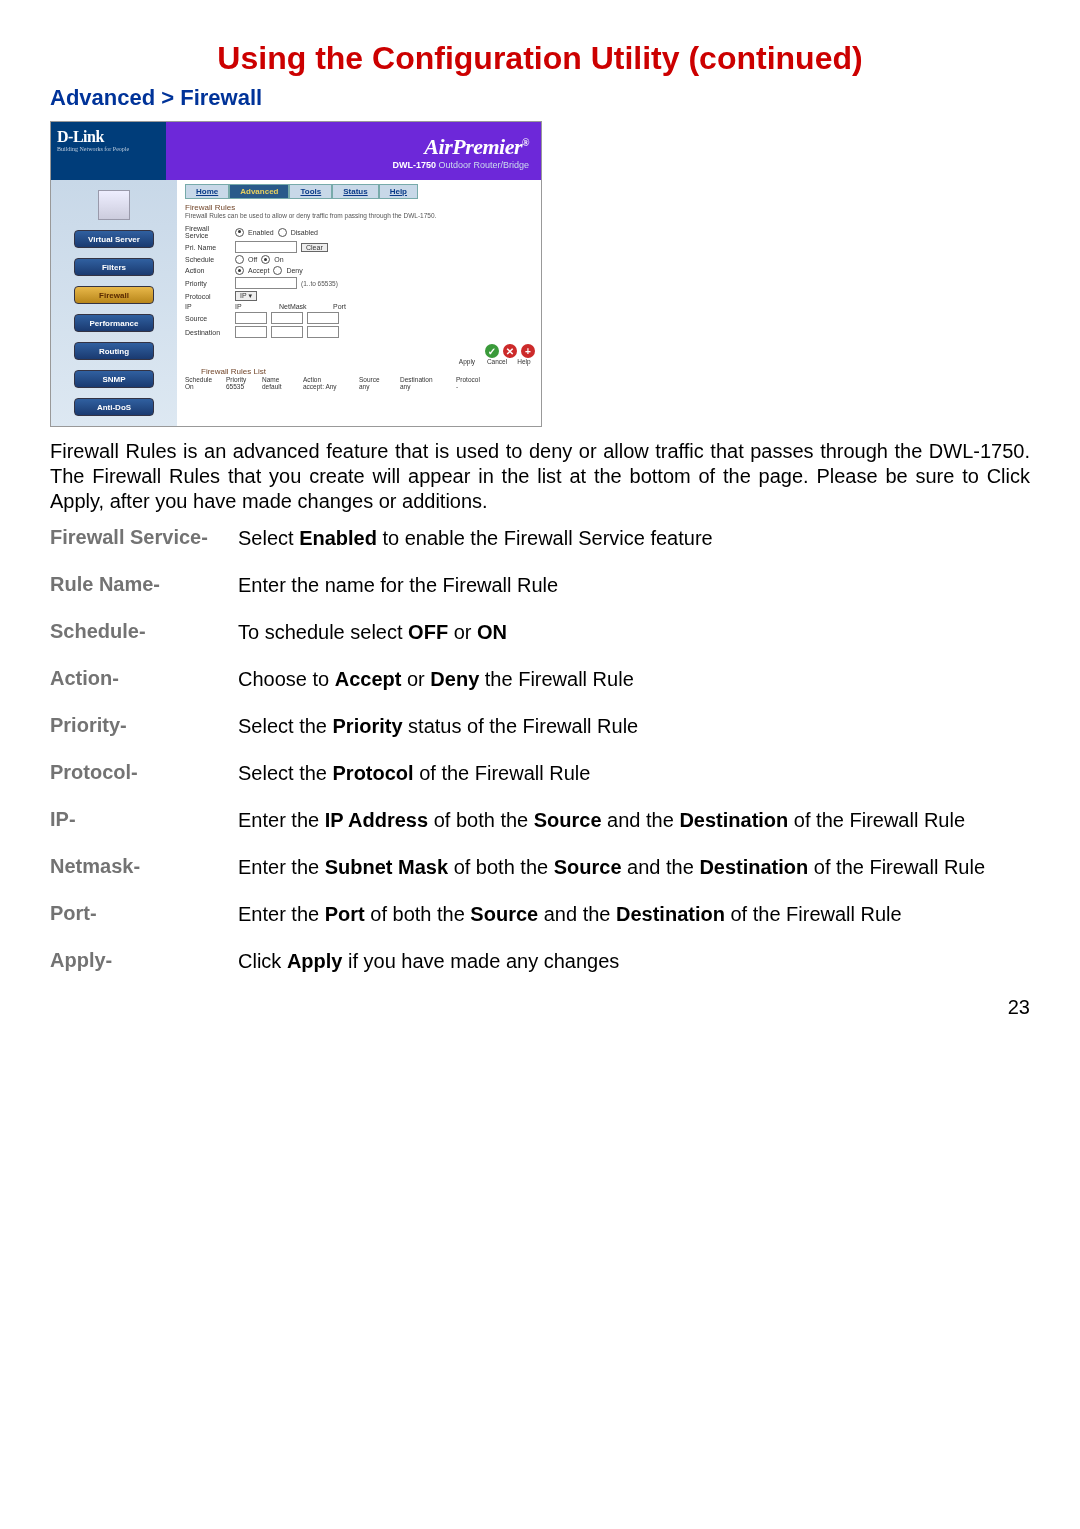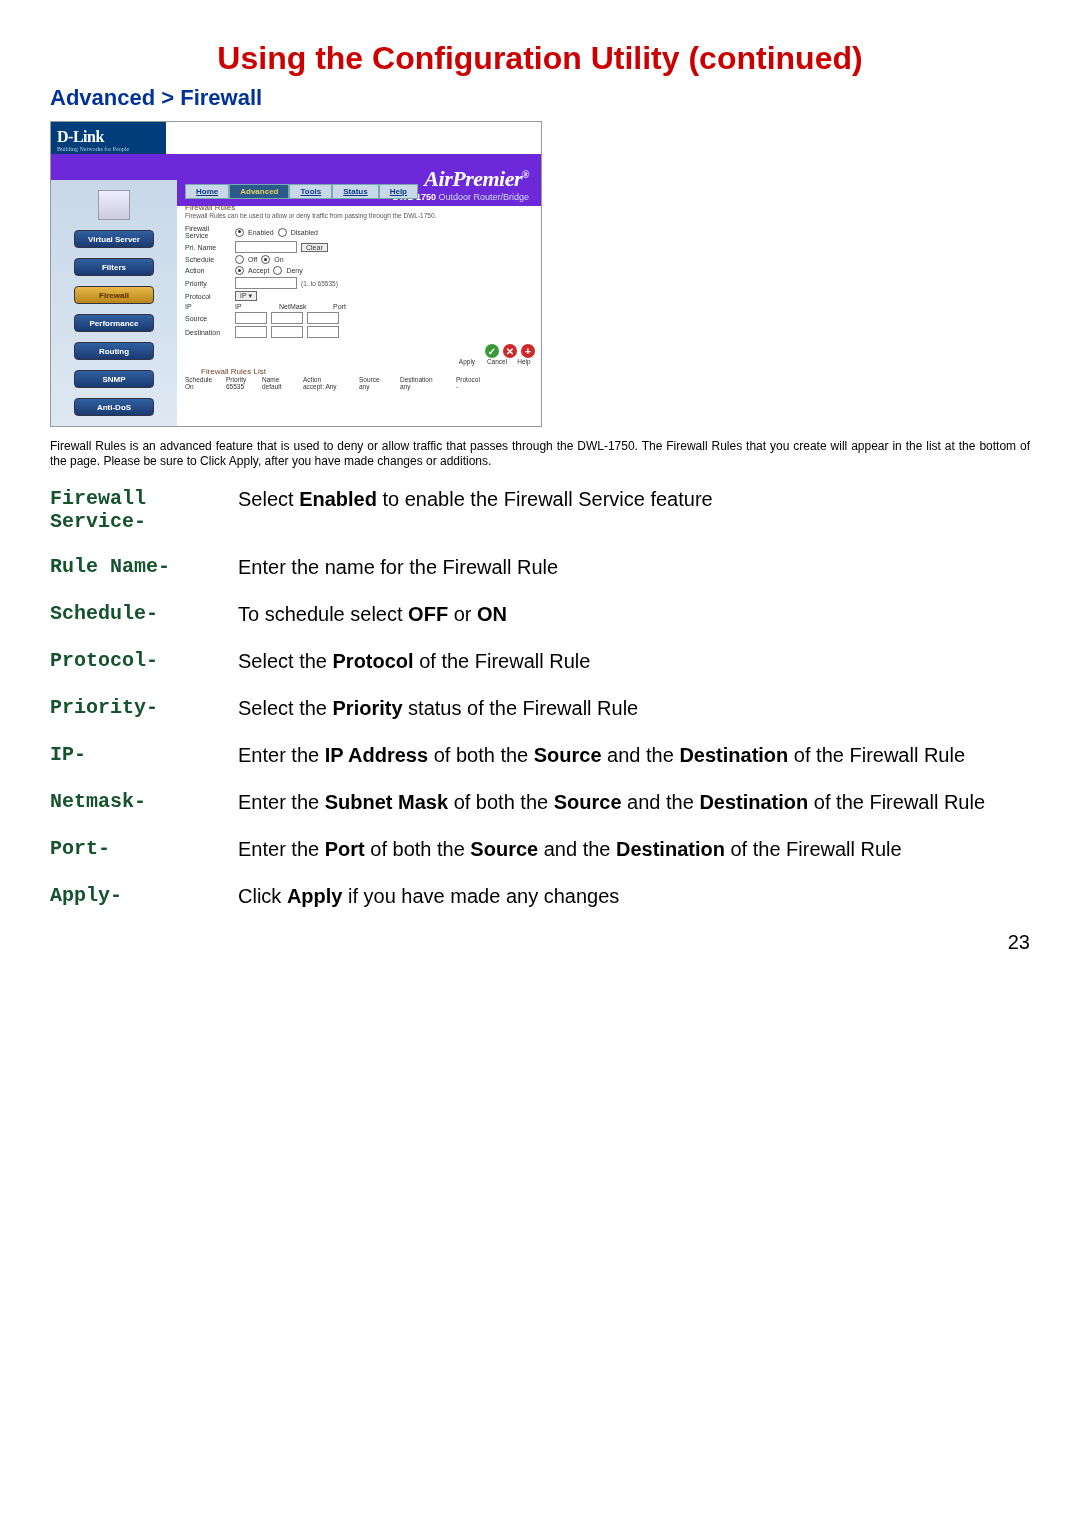--- a/index.html
+++ b/index.html
@@ -25,21 +25,20 @@
   .screenshot-frame {
     border: 1px solid #999;
     width: 490px;
     background: #fff;
     margin-bottom: 12px;
   }
   .header-bar {
     display: flex;
     align-items: stretch;
     height: 58px;
-    flex-direction: column;
   }
   .dlink-brand {
     background: #003d7a;
     color: #fff;
     width: 105px;
     padding: 6px 4px 2px 6px;
     font-family: "Times New Roman", serif;
   }
   .dlink-txt {
     font-size: 16px;
@@ -162,38 +161,37 @@
     width:14px;height:14px;border-radius:50%;display:flex;align-items:center;justify-content:center;
     color:#fff;font-size:10px;font-weight:bold;
   }
   .circ.g{background:#3a9a3a;} .circ.r{background:#cc2a2a;} .circ.b{background:#cc2a2a;}
   .ic-labels { display:flex; gap:2px; justify-content:flex-end; font-size:6.5px; color:#333;}
   .list-title { color:#72462a; font-size:8px; margin-top:2px;padding-left:16px;}
   .list-head, .list-row { display:flex; font-size:6.5px; gap:6px; }
   .list-head { color:#333; }
   .list-head span, .list-row span { flex:0 0 auto; }
   .body-text {
-    font-size: 12px;
+    font-size: 20px;
     color: #000;
     line-height: 1.25;
     text-align: justify;
-    margin-bottom: 18px;
+    margin-bottom: 12px;
   }
   .field-row {
     display: flex;
     align-items: flex-start;
     margin-bottom: 22px;
     font-size: 20px;
   }
   .field-label {
-    color: #14532d;
+    color: #737373;
     font-weight: bold;
     width: 188px;
     flex-shrink: 0;
-    font-family: Liberation Mono, monospace;
   }
   .field-desc {
     flex: 1;
     color: #000;
     line-height: 1.25;
   }
   .field-desc b { font-weight: bold; }
   .page-num {
     text-align: right;
     font-size: 20px;
@@ -336,28 +334,32 @@
     </div>
     <div class="field-row">
       <div class="field-label">Rule Name-</div>
       <div class="field-desc">Enter the name for the Firewall Rule</div>
     </div>
     <div class="field-row">
       <div class="field-label">Schedule-</div>
       <div class="field-desc">To schedule select <b>OFF</b> or <b>ON</b></div>
     </div>
     <div class="field-row">
+      <div class="field-label">Action-</div>
+      <div class="field-desc">Choose to <b>Accept</b> or <b>Deny</b>  the Firewall Rule</div>
+    </div>
+    <div class="field-row">
+      <div class="field-label">Priority-</div>
+      <div class="field-desc">Select the <b>Priority</b> status of the Firewall Rule</div>
+    </div>
+    <div class="field-row">
       <div class="field-label">Protocol-</div>
       <div class="field-desc">Select the <b>Protocol</b> of the Firewall Rule</div>
     </div>
     <div class="field-row">
-      <div class="field-label">Priority-</div>
-      <div class="field-desc">Select the <b>Priority</b> status of the Firewall Rule</div>
-    </div>
-    <div class="field-row">
       <div class="field-label">IP-</div>
       <div class="field-desc">Enter the <b>IP Address</b> of both the <b>Source</b> and the <b>Destination</b> of the Firewall Rule</div>
     </div>
     <div class="field-row">
       <div class="field-label">Netmask-</div>
       <div class="field-desc">Enter the <b>Subnet Mask</b> of both the <b>Source</b> and the <b>Destination</b> of the Firewall Rule</div>
     </div>
     <div class="field-row">
       <div class="field-label">Port-</div>
       <div class="field-desc">Enter the <b>Port</b> of both the <b>Source</b> and the <b>Destination</b> of the Firewall Rule</div>

